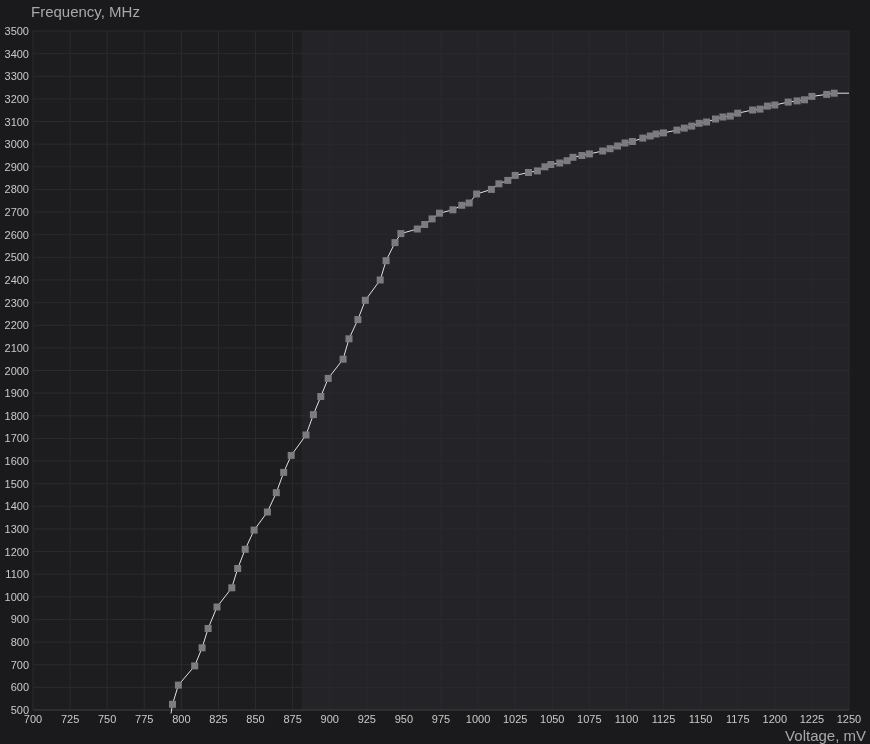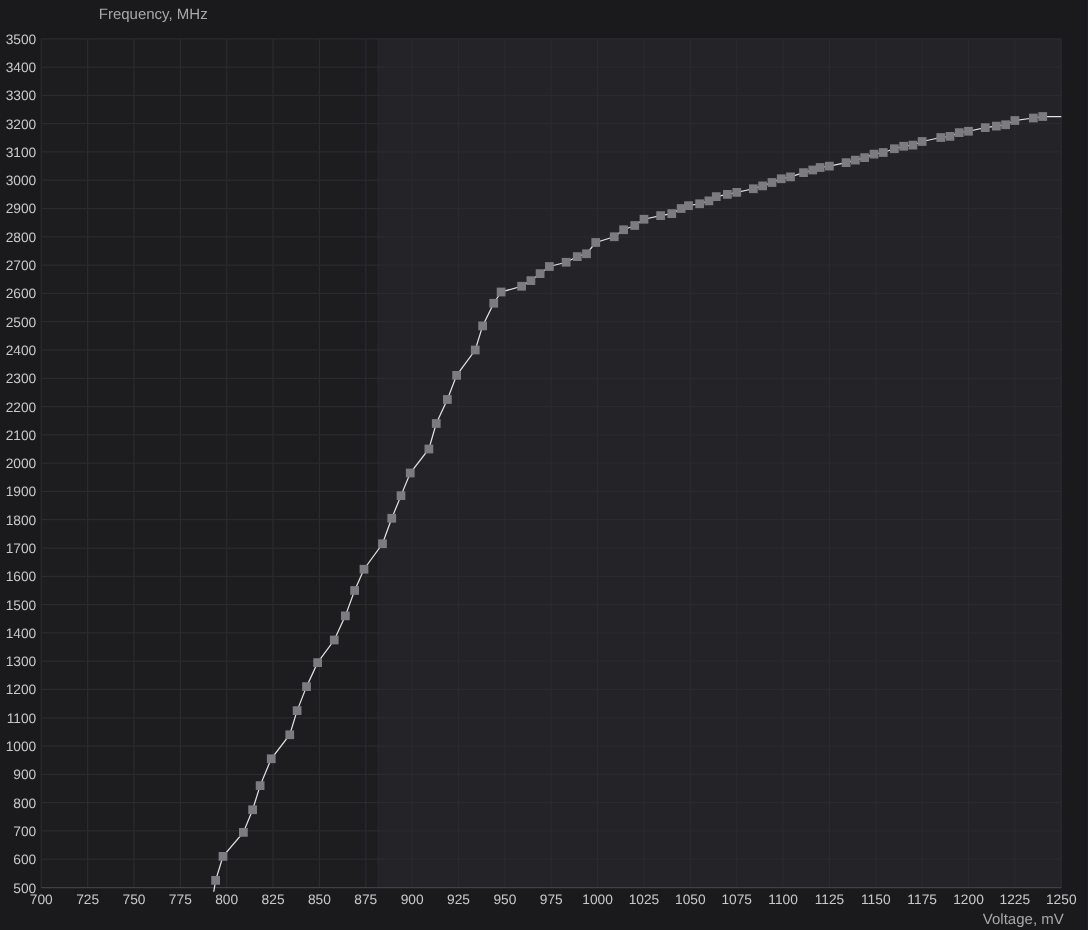--- a/index.html
+++ b/index.html
@@ -4,24 +4,24 @@
 <style>
   html,body{margin:0;padding:0;}
   body{
     width:870px;height:744px;overflow:hidden;position:relative;
     font-family:"Liberation Sans", sans-serif;
     background:#1a1a1c;
   }
   #stage{position:absolute;inset:0;}
   #chart{position:absolute;left:0;top:0;}
   .axis-title{
-    position:absolute;font-size:12px;line-height:13px;white-space:nowrap;margin-left:48px;
+    position:absolute;font-size:15px;line-height:13px;white-space:nowrap;
   }
   #y-title{left:31px;top:5px;}
-  #x-title{top:729px;right:19px;}
+  #x-title{top:729px;right:4px;}
   svg text{font-family:"Liberation Sans", sans-serif;font-size:11px;}
 </style>
 </head>
 <body style="background: rgb(26, 26, 28);">
 
 <div id="stage">
   <svg id="chart" width="870" height="744">
       <rect x="33" y="31" width="816" height="679" fill="#1d1d1f"></rect>
       <rect x="301.53818181818184" y="31" width="547.4618181818182" height="679" fill="#232328"></rect>
       <line x1="33" y1="31" x2="33" y2="710" stroke="#2b2b2e" stroke-width="1"></line>

